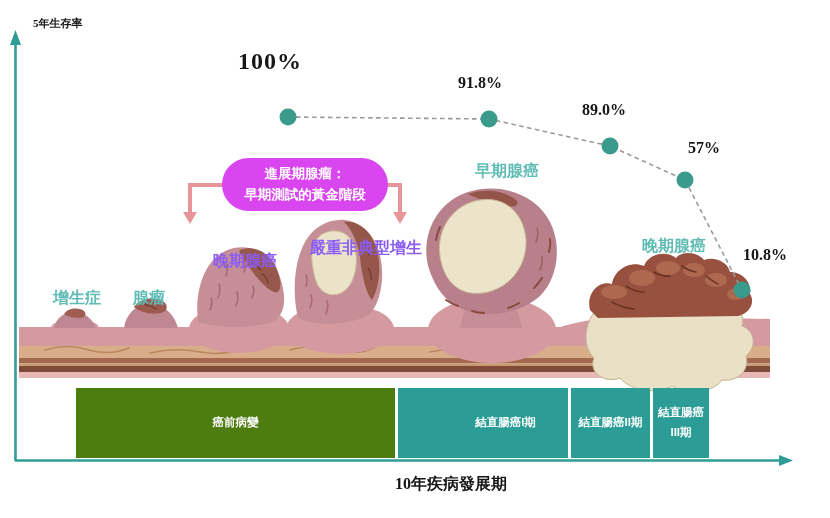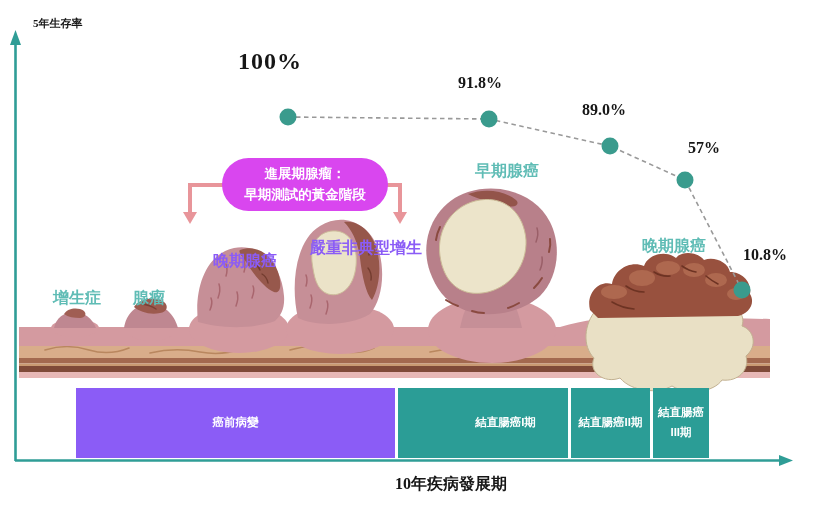--- a/index.html
+++ b/index.html
@@ -15,21 +15,21 @@
   .x-axis-label{left:395px;top:474px;font-size:16px;}
   .ill-label{position:absolute;font-size:16px;font-weight:bold;white-space:nowrap;z-index:4;}
   .teal-label{color:#5fbcb5;}
   .pink-label{color:#8b5cf6;}
   .callout{position:absolute;left:222px;top:158px;width:166px;height:53px;background:#d946ef;
            border-radius:27px;color:#fff;font-size:13.5px;font-weight:bold;text-align:center;
            display:flex;flex-direction:column;justify-content:center;line-height:1.5;z-index:5;}
   .band{position:absolute;top:388px;height:70px;display:flex;align-items:center;justify-content:center;
         color:#fff;font-weight:bold;font-size:11.5px;text-align:center;line-height:1.7;z-index:3;
         padding:0 2px;box-sizing:border-box;}
-  .band-light{background:#8b5cf6;}
+  .band-light{background:#4d7c0f;}
   .band-dark{background:#2b9d96;}
   .b1{left:76px;width:319px;}
   .b2{left:398px;width:170px;padding-left:47px;}
   .b3{left:571px;width:79px;}
   .b4{left:653px;width:56px;}
   .b5{left:712px;width:56px;}
 </style>
 </head>
 <body>
 

